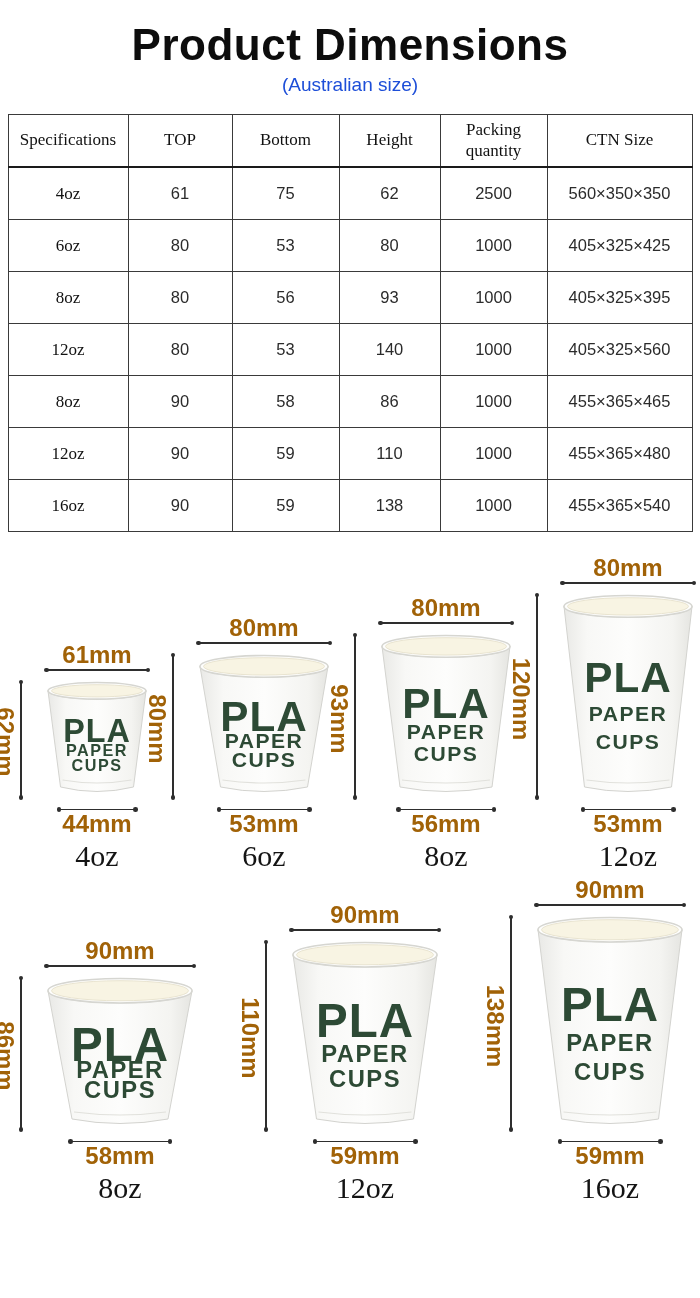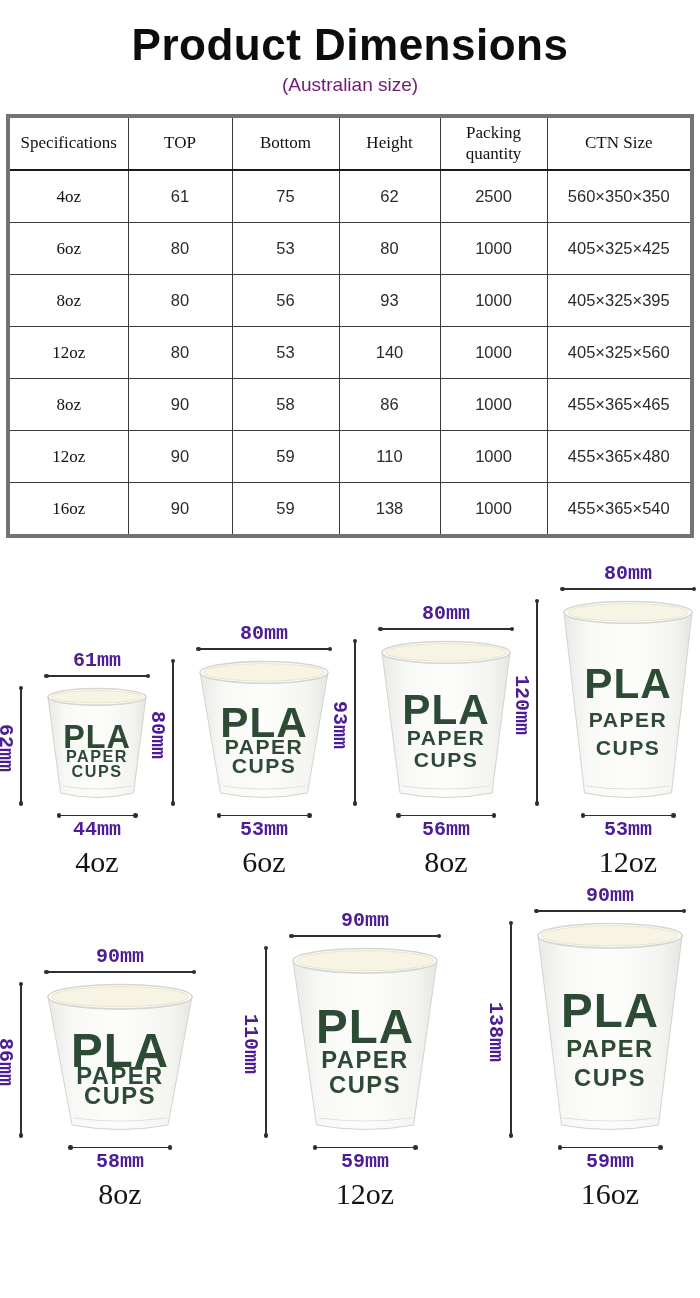--- a/index.html
+++ b/index.html
@@ -4,42 +4,42 @@
 <style>
   html,body{margin:0;padding:0;background:#ffffff;}
   .page{width:700px;height:1298px;margin:6px auto;background:#fff;overflow:hidden;position:relative;}
 
   
   .title{margin:14px 0 4px;text-align:center;
     font-family:"Liberation Sans","DejaVu Sans",sans-serif;
     font-weight:bold;font-size:44px;color:#0d0d0d;letter-spacing:.5px;}
   .subtitle{margin:0 0 18px;text-align:center;
     font-family:"Liberation Sans","DejaVu Sans",sans-serif;
-    font-size:19px;color:#701a75;}
+    font-size:19px;color:#1d4ed8;}
 
   
-  .spec-table{border-collapse:collapse;width:684px;margin:0 auto;border:4px solid #737373;table-layout:fixed;}
+  .spec-table{border-collapse:collapse;width:684px;margin:0 auto;border:1px solid #737373;table-layout:fixed;}
   .spec-table th,.spec-table td{border:1px solid #3a3a3a;text-align:center;vertical-align:middle;
     height:51px;padding:0 5px;overflow:hidden;}
   .spec-table thead tr{border-bottom:2px solid #1a1a1a;}
   .spec-table th{font-family:"Liberation Serif","DejaVu Serif",serif;font-weight:normal;
     font-size:17px;color:#111;line-height:1.2;}
   .spec-table td.spec{font-family:"Liberation Serif","DejaVu Serif",serif;font-size:17px;color:#111;}
   .spec-table td.num{font-family:"Liberation Sans","DejaVu Sans",sans-serif;font-size:16.5px;color:#2b2b2b;text-align:center;}
   col.c0{width:120px}col.c1{width:104px}col.c2{width:107px}
   col.c3{width:101px}col.c4{width:107px}col.c5{width:145px}
 
   
   .cups-row{display:flex;justify-content:space-between;align-items:flex-end;width:696px;margin:0 auto;}
   .cups-row.r0{margin-top:26px;}
   .cups-row.r1{margin-top:8px;padding-right:10px;box-sizing:border-box;}
 
   .cup-fig{position:relative;display:flex;flex-direction:column;align-items:center;padding-left:40px;}
-  .dim-label{font-family:Liberation Mono, monospace;font-weight:bold;
-    font-size:20px;color:#4c1d95;line-height:20px;white-space:nowrap;}
+  .dim-label{font-family:Liberation Sans, sans-serif;font-weight:bold;
+    font-size:24px;color:#a16207;line-height:20px;white-space:nowrap;}
   .dim-top-label{margin-bottom:4px;}
   .hline{position:relative;height:1.5px;background:#2e2e2e;}
   .hline.top{margin-bottom:9px;}
   .hline.bottom{margin:4px 0 2px;}
   .hline::before,.hline::after{content:"";position:absolute;top:-1.5px;width:4.5px;height:4.5px;
     border-radius:50%;background:#2e2e2e;}
   .hline::before{left:-2px}.hline::after{right:-2px}
   .cup-wrap{position:relative;}
   .vline{position:absolute;left:-22px;top:2px;bottom:7px;width:1.5px;background:#2e2e2e;}
   .vline::before,.vline::after{content:"";position:absolute;left:-1.5px;width:4.5px;height:4.5px;

